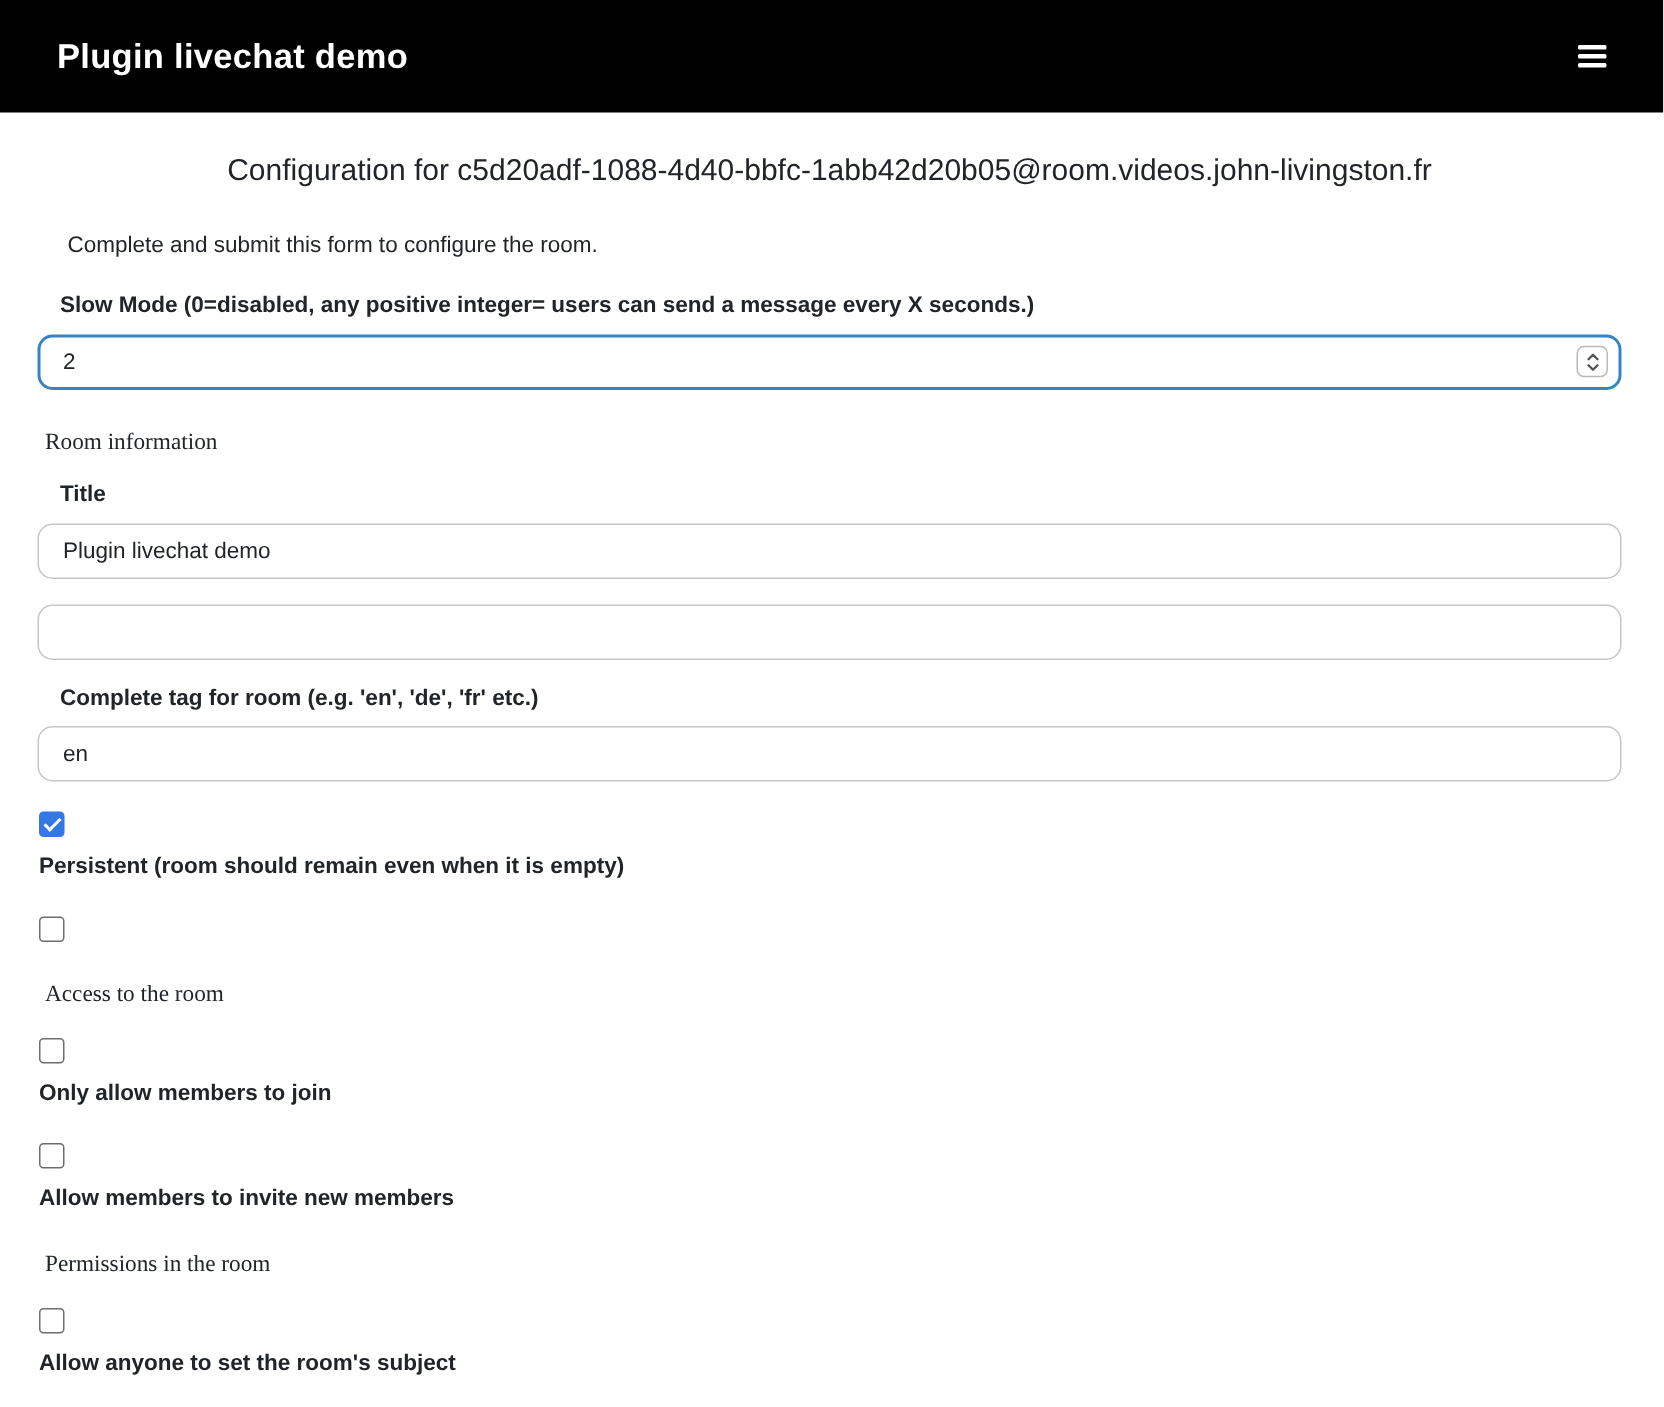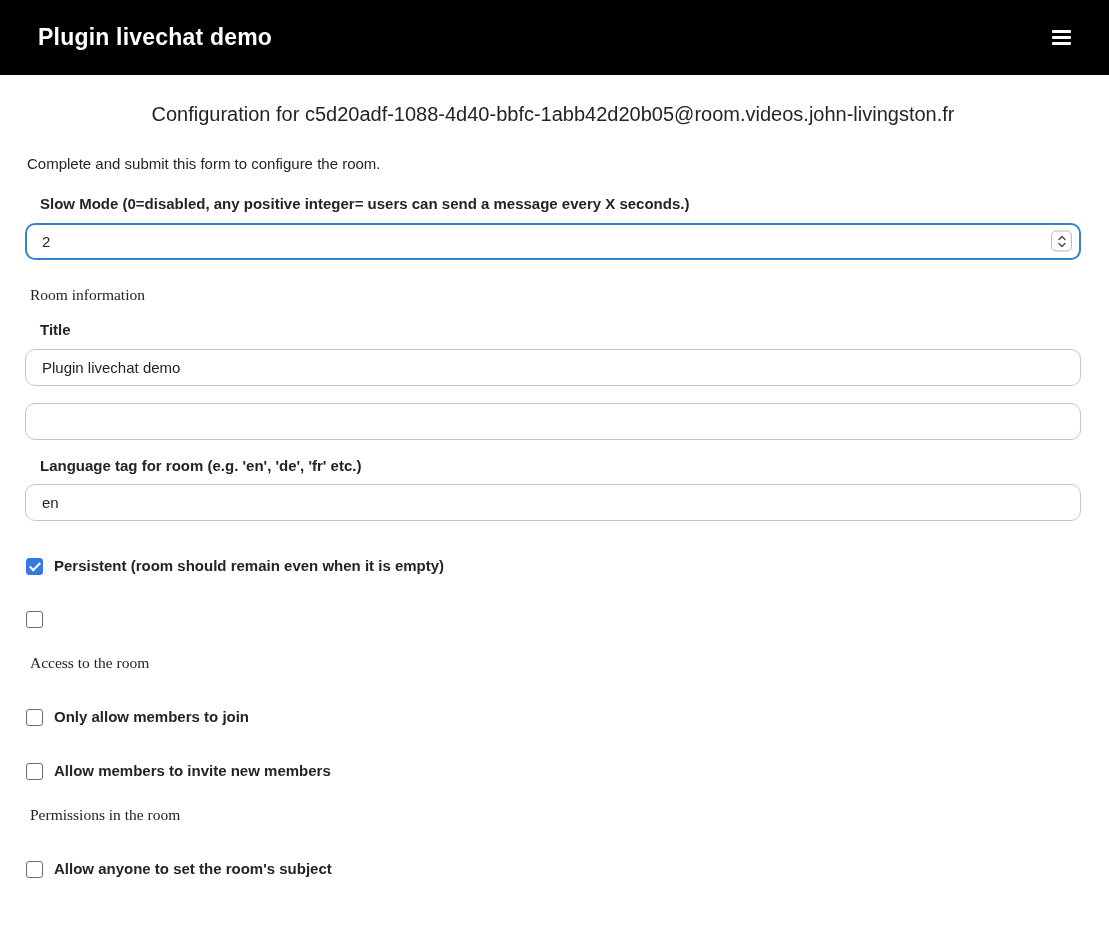--- a/index.html
+++ b/index.html
@@ -53,21 +53,21 @@
 
   .config-heading {
     text-align: center;
     font-size: 20px;
     font-weight: 400;
     color: #212529;
     margin: 28px 0 29px 0;
   }
   .instructions {
     font-size: 15px;
-    margin: 0 0 23px 2px;
+    margin: 0 0 23px 20px;
   }
 
   .field-label {
     display: block;
     font-size: 15px;
     font-weight: 700;
     margin: 0 0 9px 15px;
     line-height: 1.25;
   }
   .field { margin-bottom: 17px; }
@@ -112,24 +112,25 @@
     font-size: 15.5px;
     font-weight: 400;
     color: #212529;
     margin: 26px 0 17px 5px;
     font-family: Liberation Serif, serif;
   }
 
   
   .check-row {
     display: flex;
-    align-items: flex-end;
+    align-items: flex-start;
     gap: 11px;
-    margin: 36px 0 24px 1px;
+    margin: 20px 0 24px 1px;
     cursor: pointer;
+    flex-direction: column;
   }
   .cb {
     position: relative;
     width: 17px;
     height: 17px;
     flex: 0 0 17px;
     border: 1px solid #6d6d6d;
     border-radius: 3px;
     background: #ffffff;
   }
@@ -194,21 +195,21 @@
     <div class="field">
       <label class="field-label">Title</label>
       <input type="text" class="text-input" value="Plugin livechat demo" style="">
     </div>
 
     <div class="field">
       <input type="text" class="text-input" value="" style="">
     </div>
 
     <div class="field">
-      <label class="field-label">Language tag for room (e.g. 'en', 'de', 'fr' etc.)</label>
+      <label class="field-label">Complete tag for room (e.g. 'en', 'de', 'fr' etc.)</label>
       <input type="text" class="text-input" value="en" style="">
     </div>
 
     <label class="check-row">
       <span class="cb checked"></span>
       <span class="check-label">Persistent (room should remain even when it is empty)</span>
     </label>
 
     <label class="check-row">
       <span class="cb"></span>

